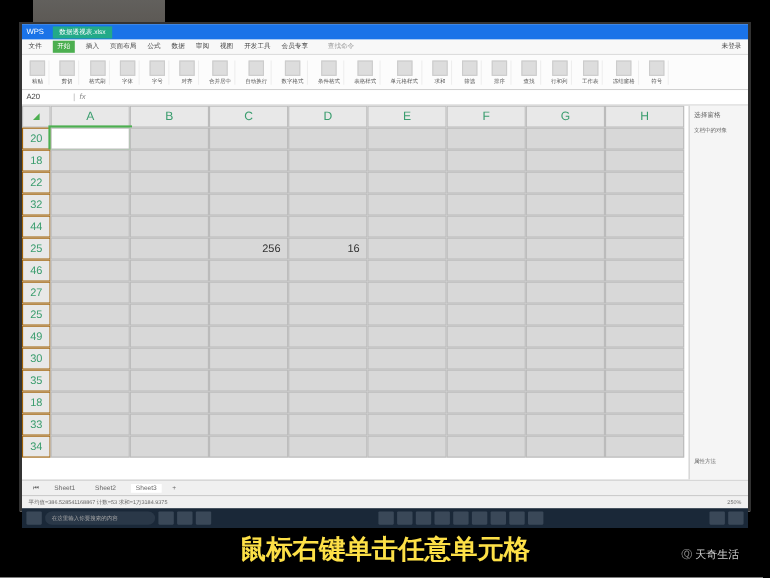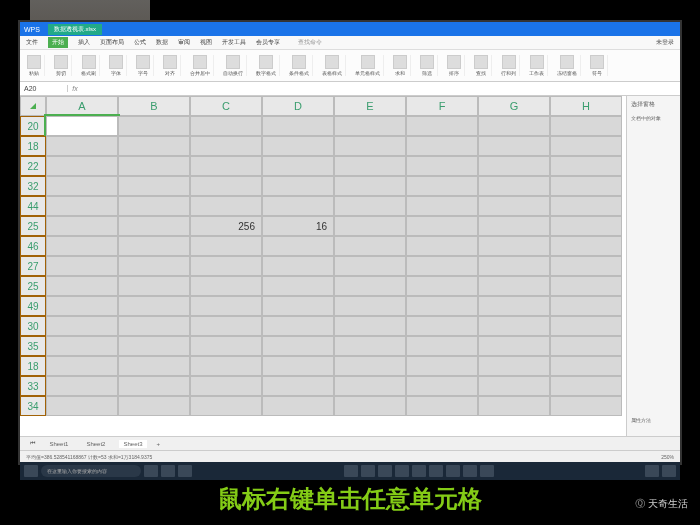--- a/index.html
+++ b/index.html
@@ -29,22 +29,22 @@
 .rowh{background:#e8e8e8;border:1px solid #a16207;display:flex;align-items:center;justify-content:center;font-size:10px;color:#3a9d6e}
 .cell{background:#d8d8d8;border:1px solid #bbb;font-size:10px;display:flex;align-items:center;justify-content:flex-end;padding:0 6px;color:#333}
 .cell.active{background:#fff;outline:2px solid #4caf50}
 .tabs{height:14px;background:#f0f0f0;display:flex;align-items:center;font-size:6px;color:#666;padding:0 10px;gap:10px;border-top:1px solid #ccc}
 .tabs .t{padding:1px 4px}
 .tabs .t.on{background:#fff}
 .status{height:12px;background:#f0f0f0;display:flex;align-items:center;font-size:5px;color:#666;padding:0 6px;border-top:1px solid #ccc}
 .taskbar{height:18px;background:#1a2838;display:flex;align-items:center;padding:0 4px;gap:3px}
 .taskbar .it{width:14px;height:12px;background:#3a4858;border-radius:1px}
 .taskbar .srch{flex:0 0 100px;height:12px;background:#2a3848;border-radius:6px;font-size:5px;color:#aaa;display:flex;align-items:center;padding:0 6px}
-.caption{position:absolute;bottom:10px;left:0;right:0;text-align:center;color:#84cc16;font-size:24px;font-weight:bold;text-shadow:0 0 4px #000}
-.watermark{position:absolute;bottom:14px;right:12px;color:#fff;font-size:10px;opacity:.8}
+.caption{position:absolute;bottom:10px;left:0;right:0;text-align:center;color:#fde047;font-size:24px;font-weight:bold;text-shadow:0 0 4px #000}
+.watermark{position:absolute;bottom:14px;right:28px;color:#fff;font-size:10px;opacity:.8}
 .watermark::before{content:"Ⓠ ";opacity:.7}
 .notebook{position:absolute;top:0;left:30px;width:120px;height:20px;background:linear-gradient(#f5f0e8,#e8e0d5);opacity:.4}
 </style>
 </head>
 <body>
 
 <div class="notebook"></div>
 <div class="monitor">
   <div class="titlebar">
     <span>WPS</span>

